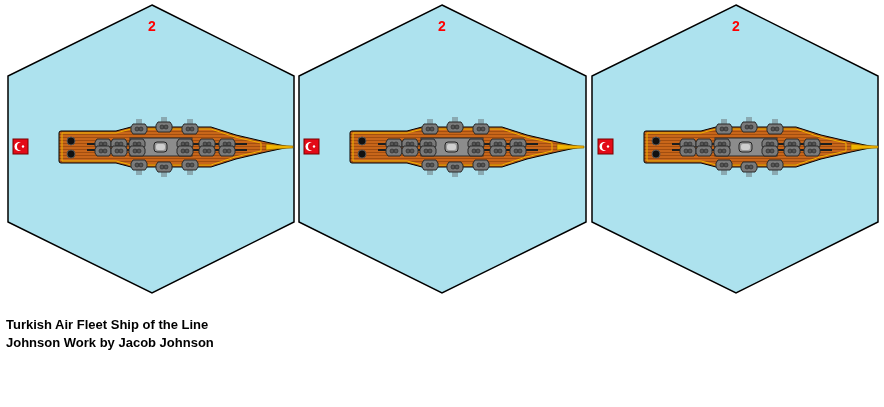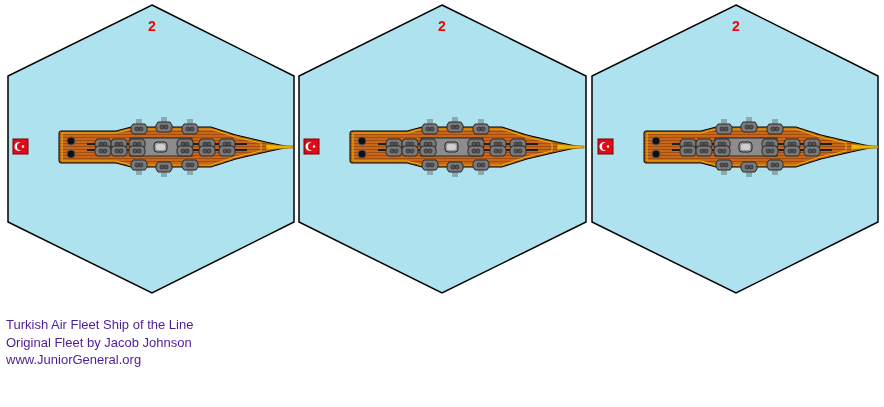--- a/index.html
+++ b/index.html
@@ -1,19 +1,19 @@
 <!DOCTYPE html>
 <html><head>
 <meta charset="utf-8">
 <style>
   html, body { margin:0; padding:0; background:#ffffff; }
   body { width:884px; height:407px; position:relative; overflow:hidden; font-family:"Liberation Sans", sans-serif; }
   #board { position:absolute; left:0; top:0; width:884px; height:300px; }
   .credits { position:absolute; left:6px; top:316px; }
-  .credit-line { font-weight:normal; font-size:13px; line-height:17.5px; color:#4c1d95; white-space:nowrap; }
+  .credit-line { font-weight:bold; font-size:13px; line-height:17.5px; color:#000000; white-space:nowrap; }
   .hex-label { font-family:"Liberation Sans", sans-serif; font-weight:bold; font-size:14px; fill:#ff0000; }
 </style>
 </head>
 <body>
 
 <svg id="board" width="884" height="300" viewBox="0 0 884 300" xmlns="http://www.w3.org/2000/svg">
   <defs>
     <pattern id="wood" patternUnits="userSpaceOnUse" width="6" height="3">
       <rect width="6" height="3" fill="#c8661a"></rect>
       <rect y="2" width="6" height="1" fill="#a24e10"></rect>
@@ -155,15 +155,14 @@
         <use href="#flag"></use>
       </g>
     <g transform="translate(646,147)">
         <use href="#ship"></use>
       </g>
   </g>
 </svg>
 
 <div class="credits">
   <div class="credit-line">Turkish Air Fleet Ship of the Line</div>
-  <div class="credit-line">Original Fleet by Jacob Johnson</div>
-  <div class="credit-line">www.JuniorGeneral.org</div>
+  <div class="credit-line">Johnson Work by Jacob Johnson</div>
 </div>
 
 </body></html>

